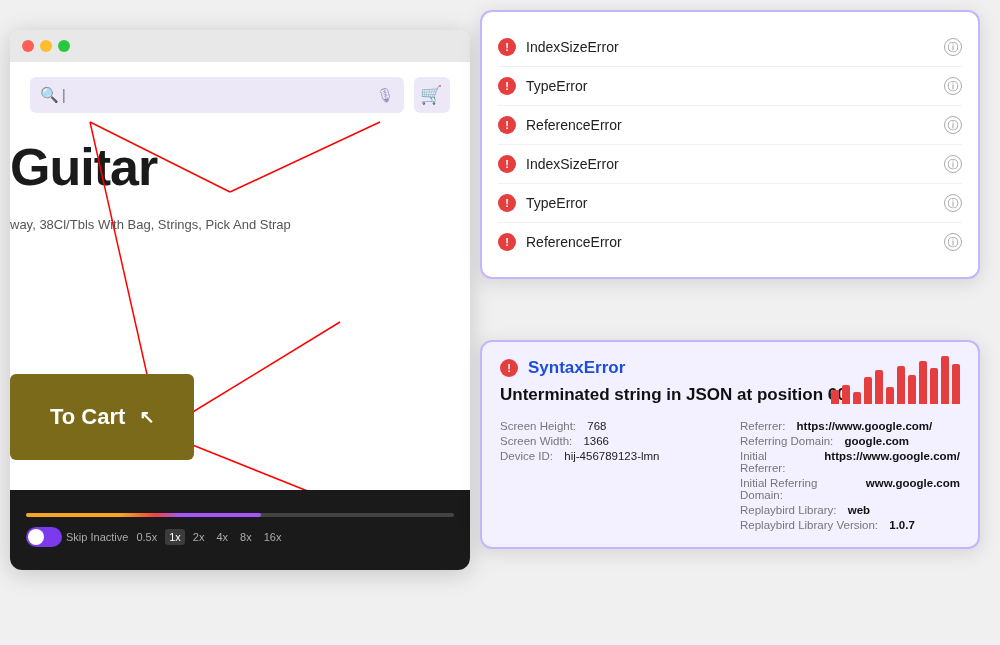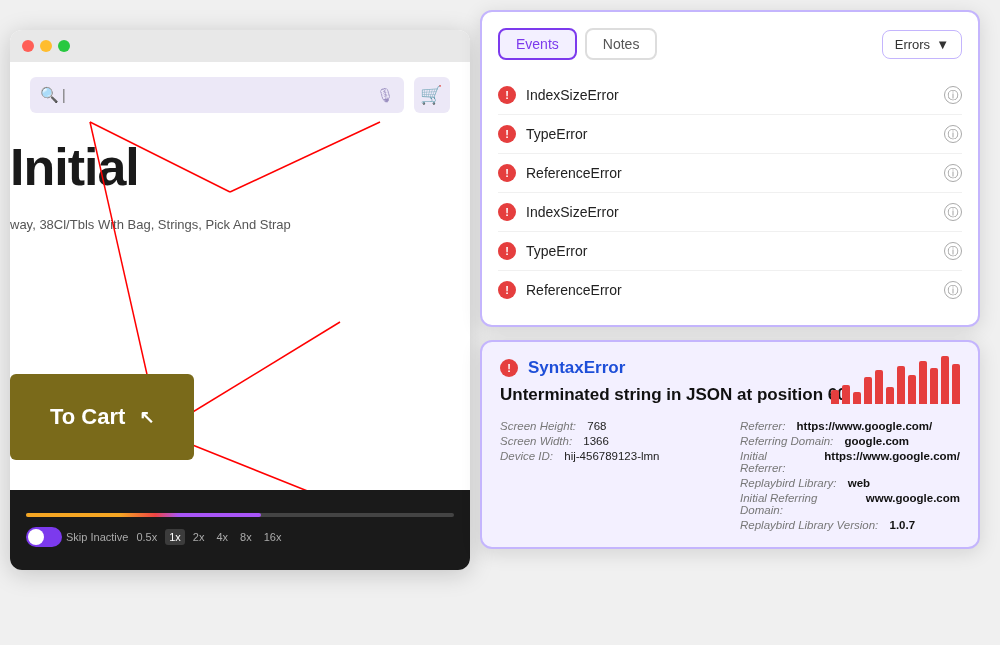--- a/index.html
+++ b/index.html
@@ -347,21 +347,21 @@
       display: grid;
       grid-template-columns: 1fr 1fr;
       gap: 4px 20px;
       font-size: 11.5px;
       color: #555;
     }
     .detail-meta-item {
       display: flex;
       gap: 4px;
     }
-    .detail-meta-label { color: #777; font-style: italic; }
+    .detail-meta-label { color: #777; }
     .detail-meta-value { color: #222; font-weight: 500; }
     .detail-meta-value.bold { font-weight: 700; color: #111; }
   </style>
 </head>
 <body>
 
 <div class="browser-mockup">
   <div class="browser-titlebar">
     <div class="browser-dot red"></div>
     <div class="browser-dot yellow"></div>
@@ -372,21 +372,21 @@
 
     <div class="search-bar-area">
       <div class="search-bar-wrapper">
         <span class="search-icon-inner">🔍</span>
         <input class="search-input-field" type="text" placeholder="|" style="">
         <span class="mic-icon">🎙</span>
       </div>
       <div class="cart-icon-btn">🛒</div>
     </div>
 
-    <div class="guitar-title">Initial</div>
+    <div class="guitar-title">Guitar</div>
 
     <div class="guitar-desc">way, 38Cl/Tbls With Bag, Strings, Pick And Strap</div>
 
     <svg class="annotation-svg" viewBox="0 0 460 508">
 
       <line x1="80" y1="60" x2="220" y2="130" stroke="red" stroke-width="1.5" fill="none"></line>
       <line x1="220" y1="130" x2="370" y2="60" stroke="red" stroke-width="1.5" fill="none"></line>
       <line x1="80" y1="60" x2="150" y2="370" stroke="red" stroke-width="1.5" fill="none"></line>
       <line x1="150" y1="370" x2="330" y2="260" stroke="red" stroke-width="1.5" fill="none"></line>
       <line x1="300" y1="430" x2="150" y2="370" stroke="red" stroke-width="1.5" fill="none"></line>
@@ -411,29 +411,20 @@
         <button class="speed-btn">2x</button>
         <button class="speed-btn">4x</button>
         <button class="speed-btn">8x</button>
         <button class="speed-btn">16x</button>
       </div>
     </div>
   </div>
 </div>
 
 <div class="events-panel">
-  <div class="events-panel-header">
-    <button class="tab-btn active">Events</button>
-    <button class="tab-btn inactive">Notes</button>
-    <div class="spacer"></div>
-    <div class="errors-dropdown">
-      <span>Errors</span>
-      <span>▼</span>
-    </div>
-  </div>
 
   <div class="error-item">
     <div class="error-dot">!</div>
     <span class="error-name">IndexSizeError</span>
     <div class="info-icon">ⓘ</div>
   </div>
   <div class="error-item">
     <div class="error-dot">!</div>
     <span class="error-name">TypeError</span>
     <div class="info-icon">ⓘ</div>
@@ -486,18 +477,18 @@
   <div class="detail-meta" id="detail-meta-container">
       <div style="display: flex; flex-direction: column; gap: 3px;">
         <div class="detail-meta-item"><span class="detail-meta-label">Screen Height:</span>&nbsp;<span class="detail-meta-value">768</span></div>
         <div class="detail-meta-item"><span class="detail-meta-label">Screen Width:</span>&nbsp;<span class="detail-meta-value">1366</span></div>
         <div class="detail-meta-item"><span class="detail-meta-label">Device ID:</span>&nbsp;<span class="detail-meta-value">hij-456789123-lmn</span></div>
       </div>
       <div style="display: flex; flex-direction: column; gap: 3px;">
         <div class="detail-meta-item"><span class="detail-meta-label">Referrer:</span>&nbsp;<span class="detail-meta-value bold">https://www.google.com/</span></div>
         <div class="detail-meta-item"><span class="detail-meta-label">Referring Domain:</span>&nbsp;<span class="detail-meta-value bold">google.com</span></div>
         <div class="detail-meta-item"><span class="detail-meta-label">Initial Referrer:</span>&nbsp;<span class="detail-meta-value bold">https://www.google.com/</span></div>
+        <div class="detail-meta-item"><span class="detail-meta-label">Initial Referring Domain:</span>&nbsp;<span class="detail-meta-value bold">www.google.com</span></div>
         <div class="detail-meta-item"><span class="detail-meta-label">Replaybird Library:</span>&nbsp;<span class="detail-meta-value bold">web</span></div>
-        <div class="detail-meta-item"><span class="detail-meta-label">Initial Referring Domain:</span>&nbsp;<span class="detail-meta-value bold">www.google.com</span></div>
         <div class="detail-meta-item"><span class="detail-meta-label">Replaybird Library Version:</span>&nbsp;<span class="detail-meta-value bold">1.0.7</span></div>
       </div>
     </div>
 </div>
 
 </body></html>

